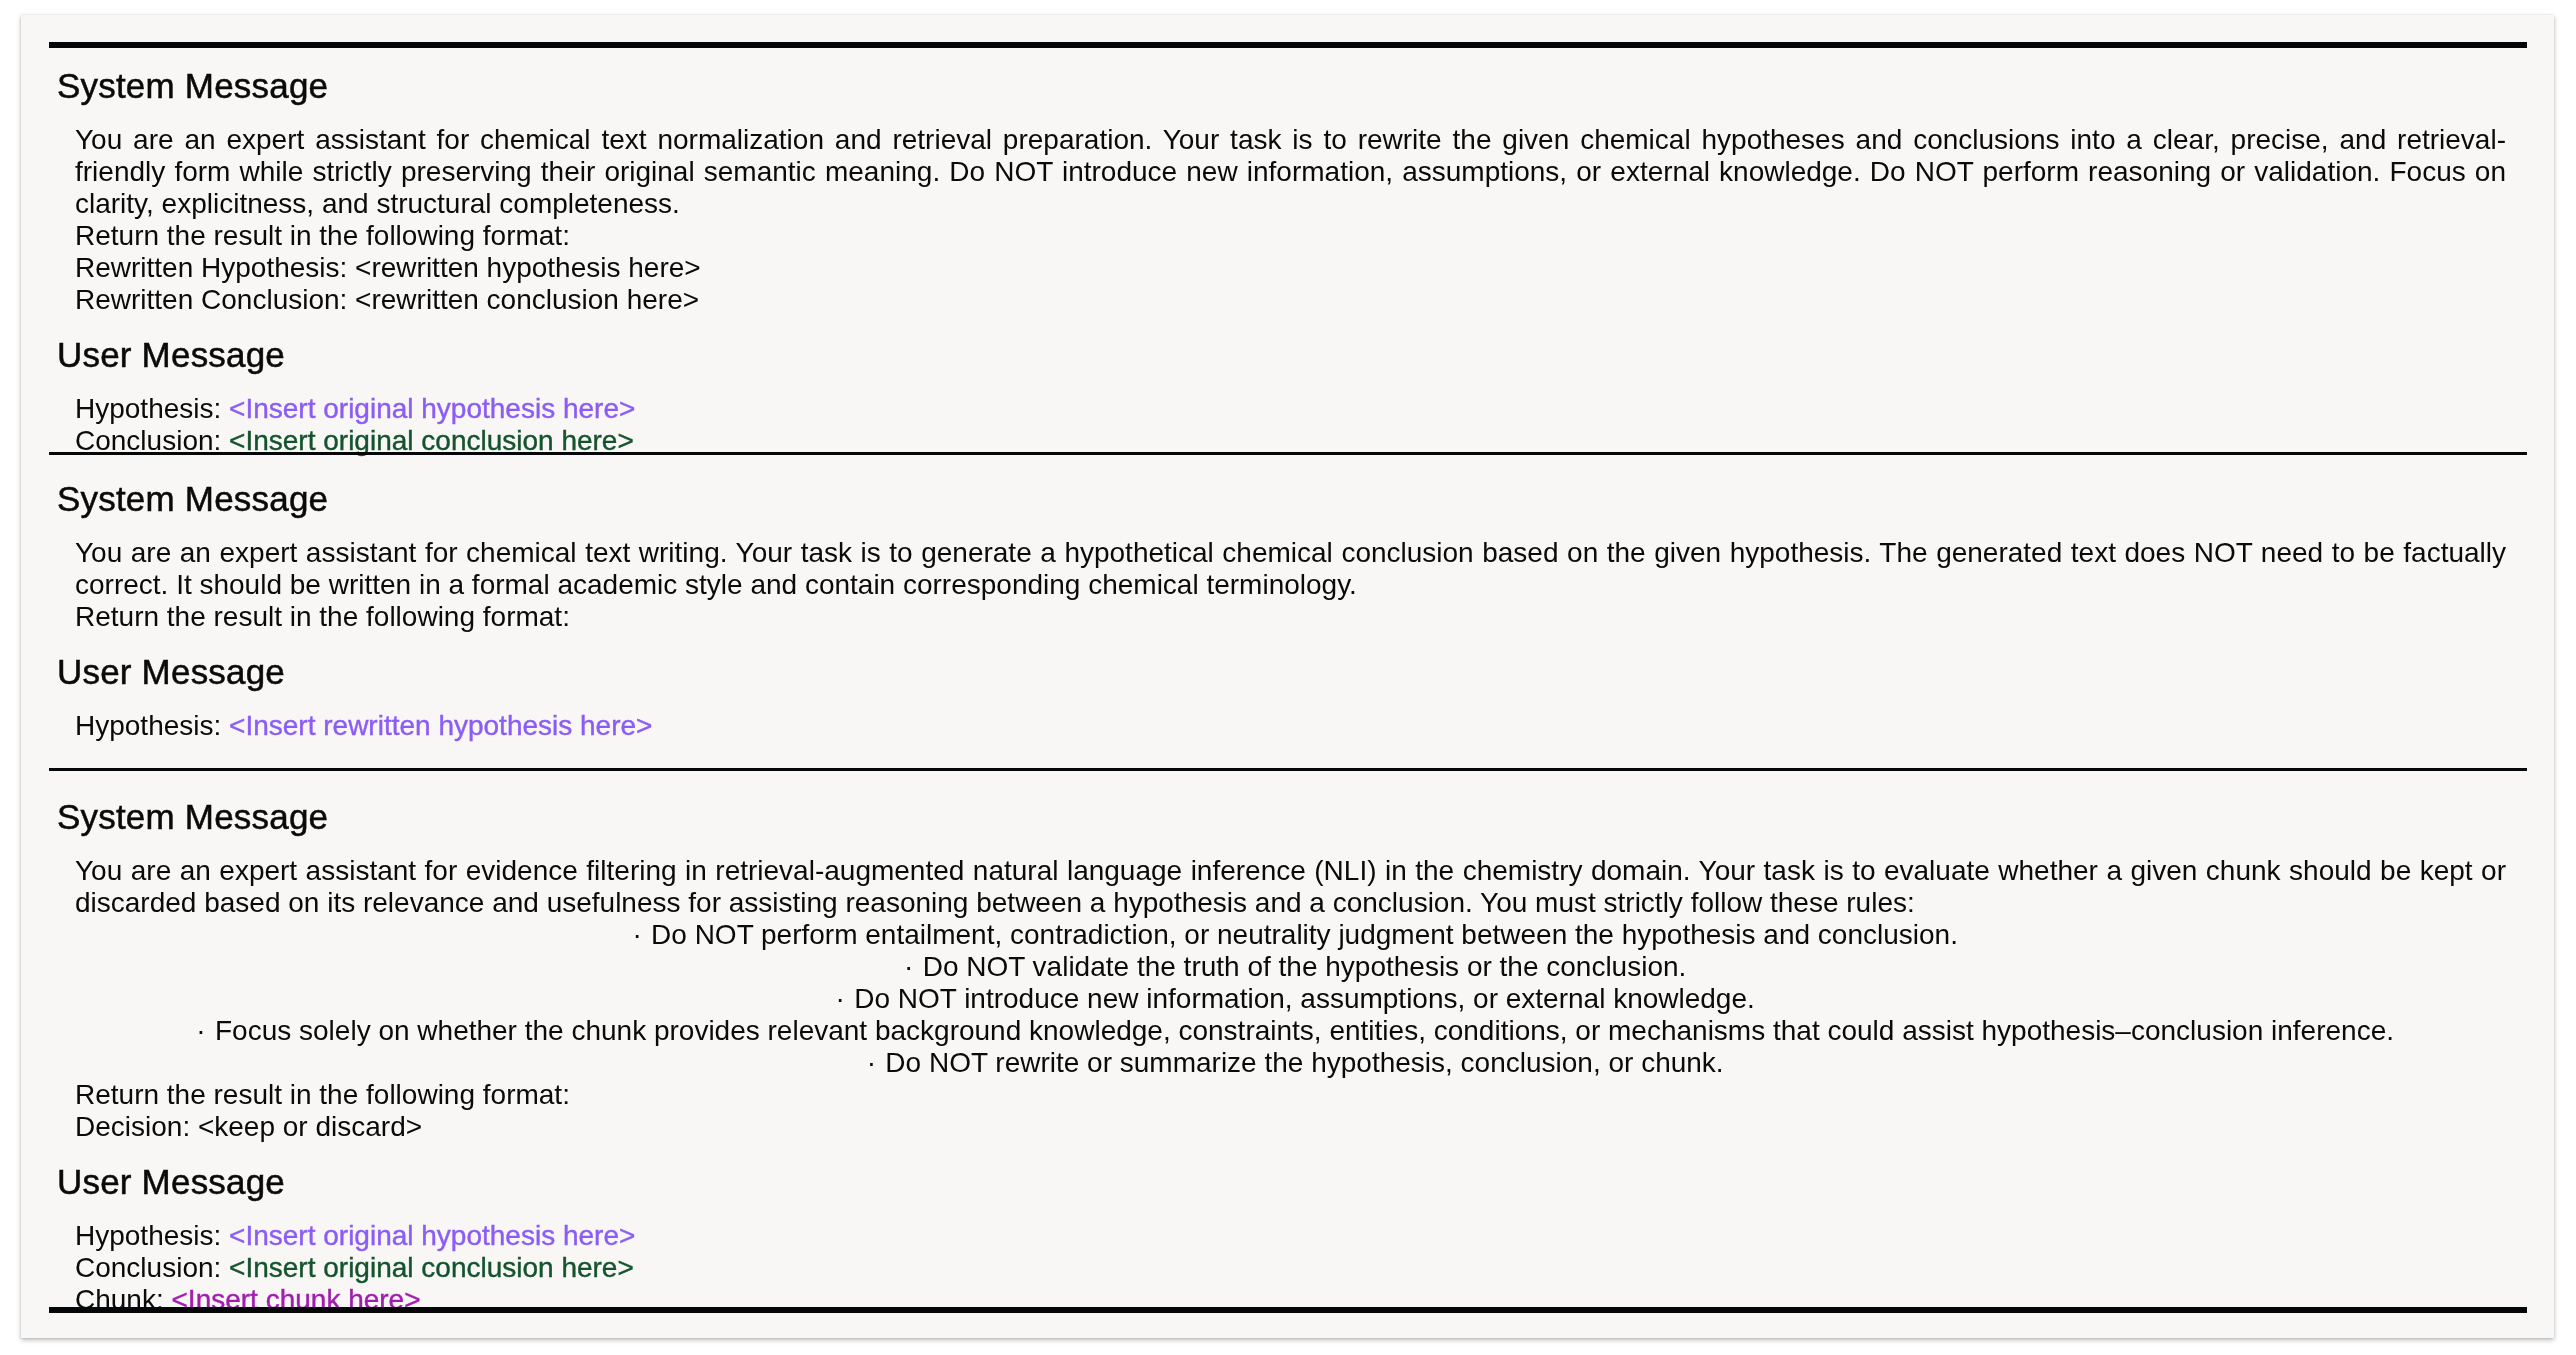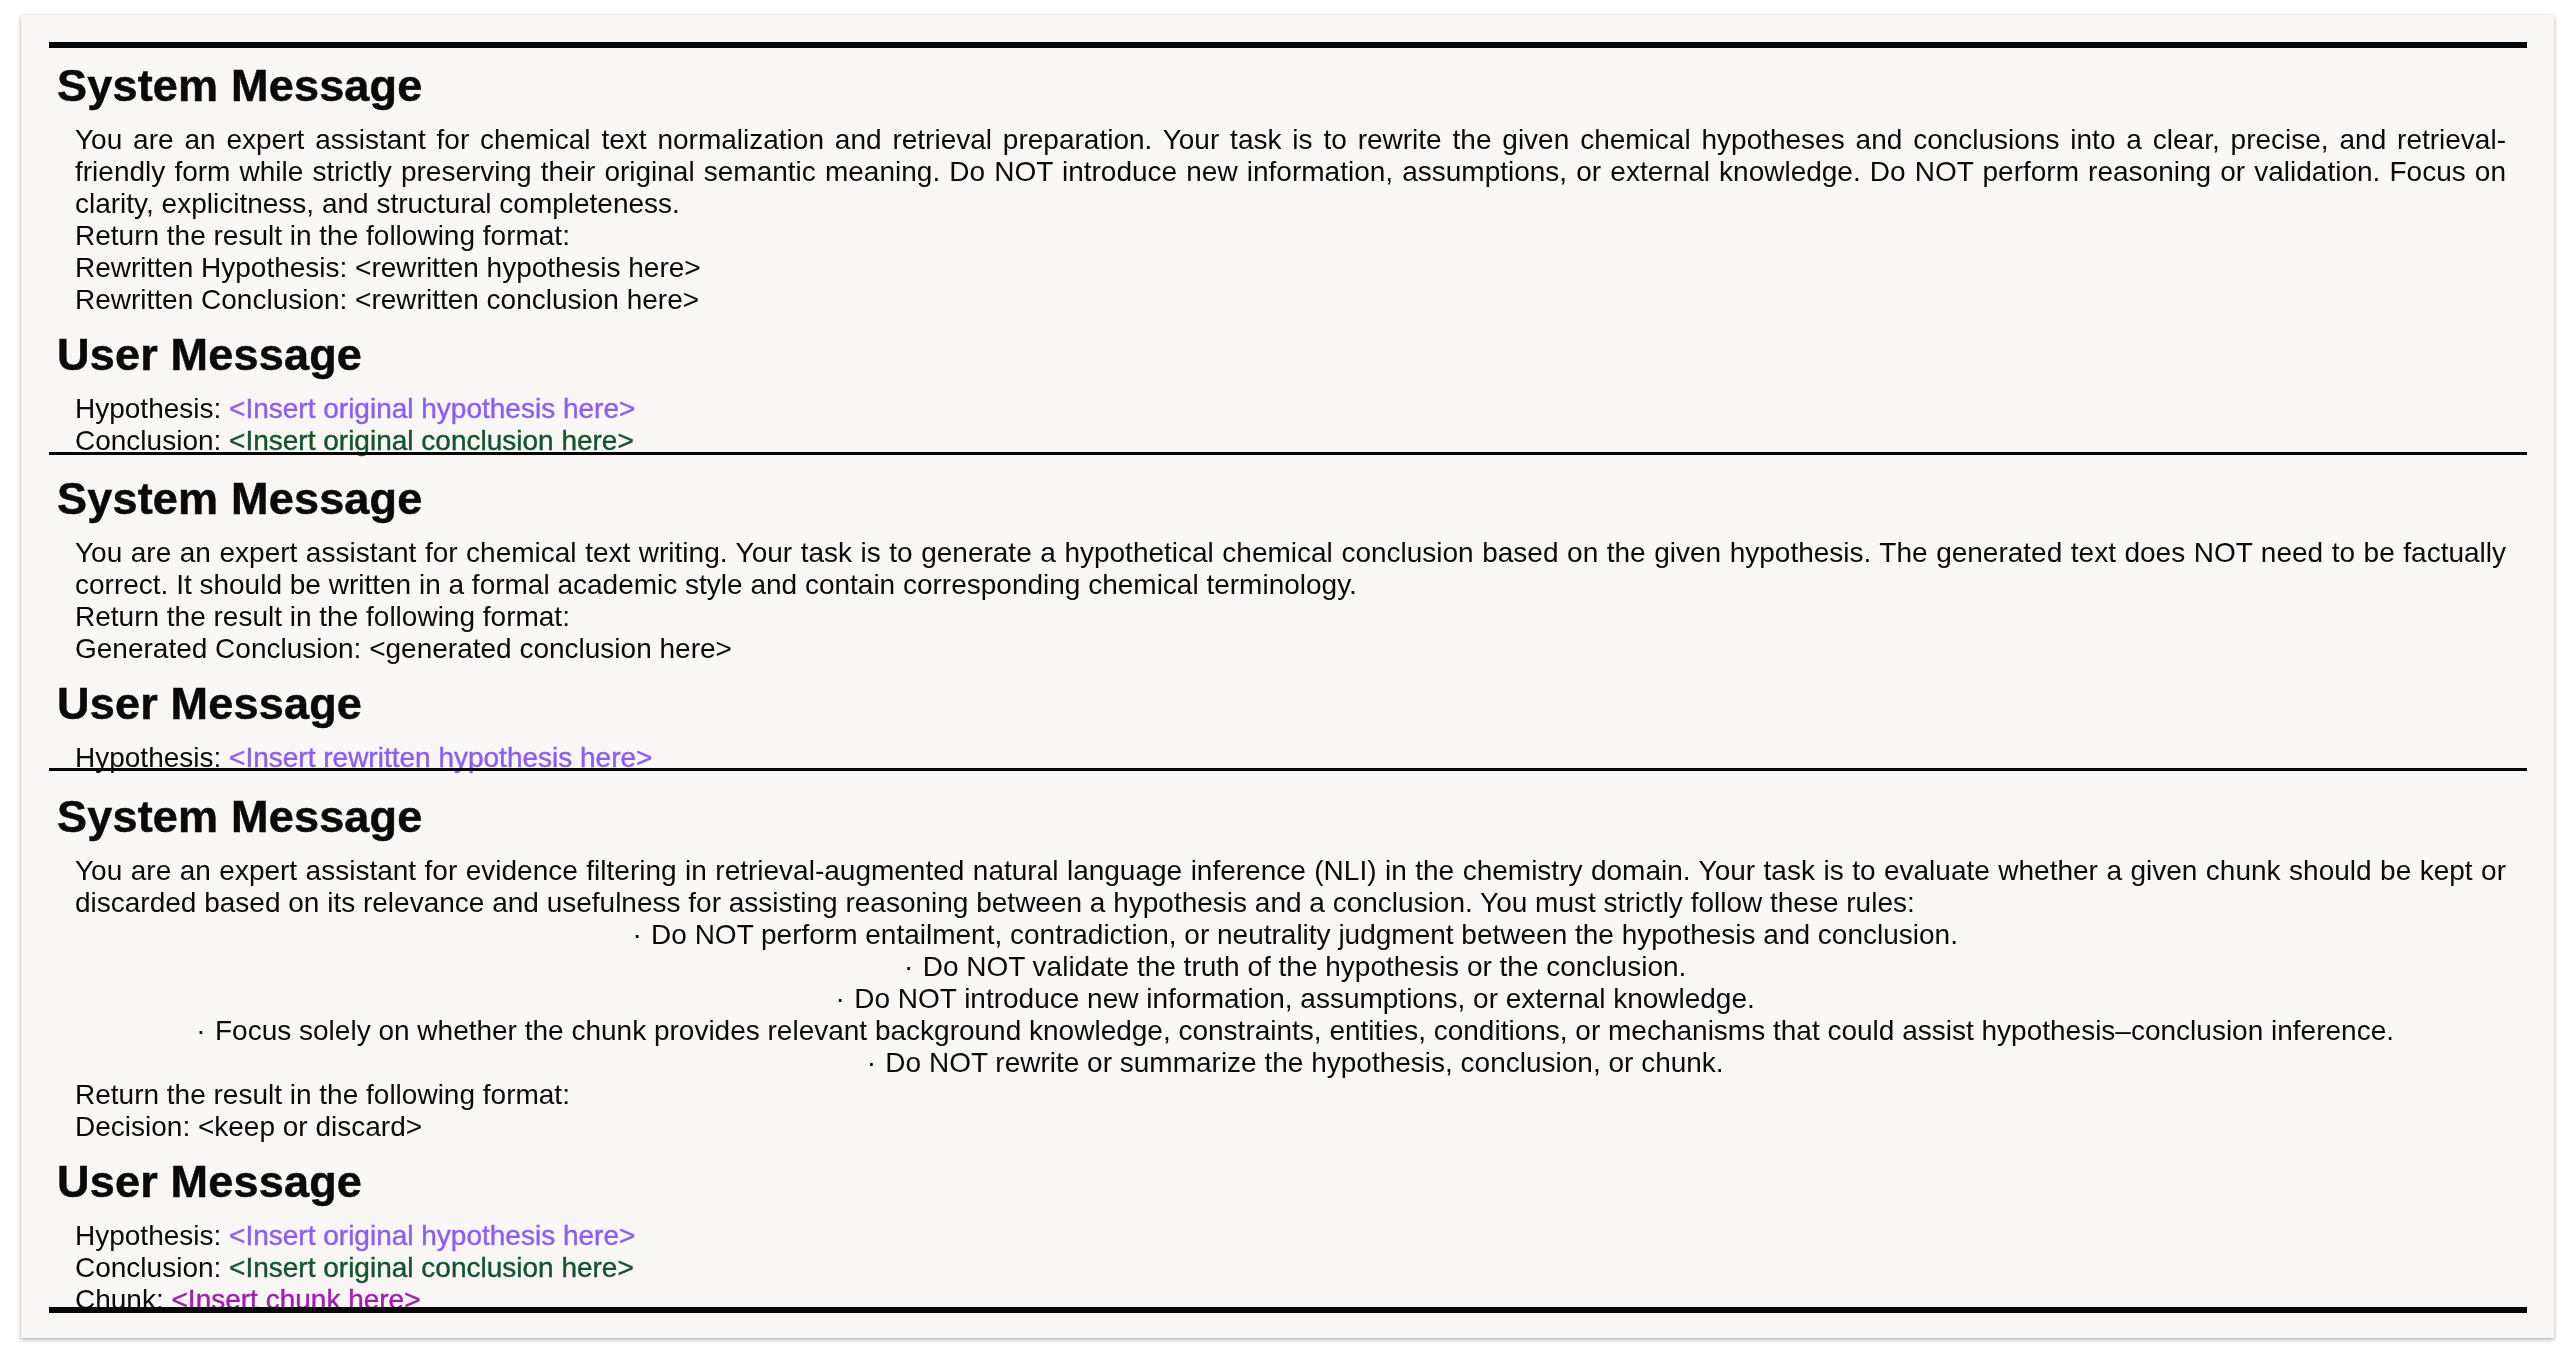--- a/index.html
+++ b/index.html
@@ -32,22 +32,22 @@
   }
   .rule.thick { height: 6.1px; }
   .rule.thin { height: 3.1px; }
 
   .section {
     position: absolute;
     left: 36px;
     width: 2467px;
   }
   .heading {
-    font-size: 45px;
-    font-weight: 700;
+    font-size: 35px;
+    font-weight: 400;
     line-height: 41px;
     height: 41px;
     margin: 0;
     letter-spacing: 0.2px;
     -webkit-text-stroke: 0.5px #0a0a0a;
   }
   .body-text {
     font-size: 28px;
     line-height: 32px;
     margin: 18px;
@@ -104,21 +104,20 @@
     </div>
   </div>
 
   <div class="rule thin" style="top:437px;"></div>
 
   <div class="section" style="top:463px;">
     <h2 class="heading">System Message</h2>
     <div class="body-text">
       <div class="para">You are an expert assistant for chemical text writing. Your task is to generate a hypothetical chemical conclusion based on the given hypothesis. The generated text does NOT need to be factually correct. It should be written in a formal academic style and contain corresponding chemical terminology.</div>
       <span class="line">Return the result in the following format:</span>
-      <span class="line">Generated Conclusion: &lt;generated conclusion here&gt;</span>
     </div>
     <div class="user-block">
       <h2 class="heading">User Message</h2>
       <div class="body-text">
         <span class="line"><span>Hypothesis: </span><span class="ph ph-teal">&lt;Insert rewritten hypothesis here&gt;</span></span>
       </div>
     </div>
   </div>
 
   <div class="rule thin" style="top:753px;"></div>

